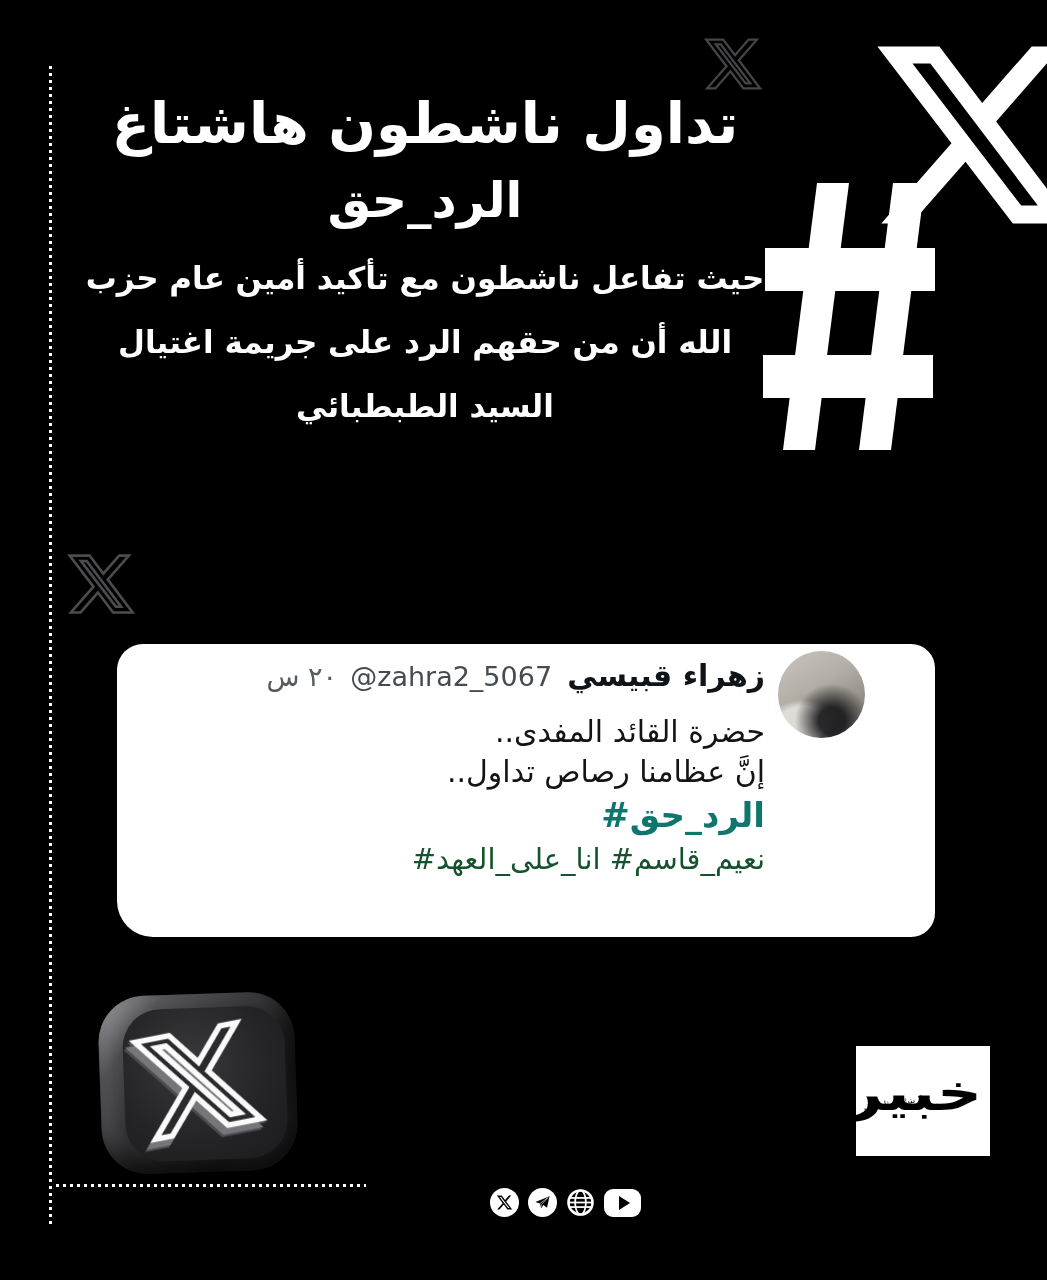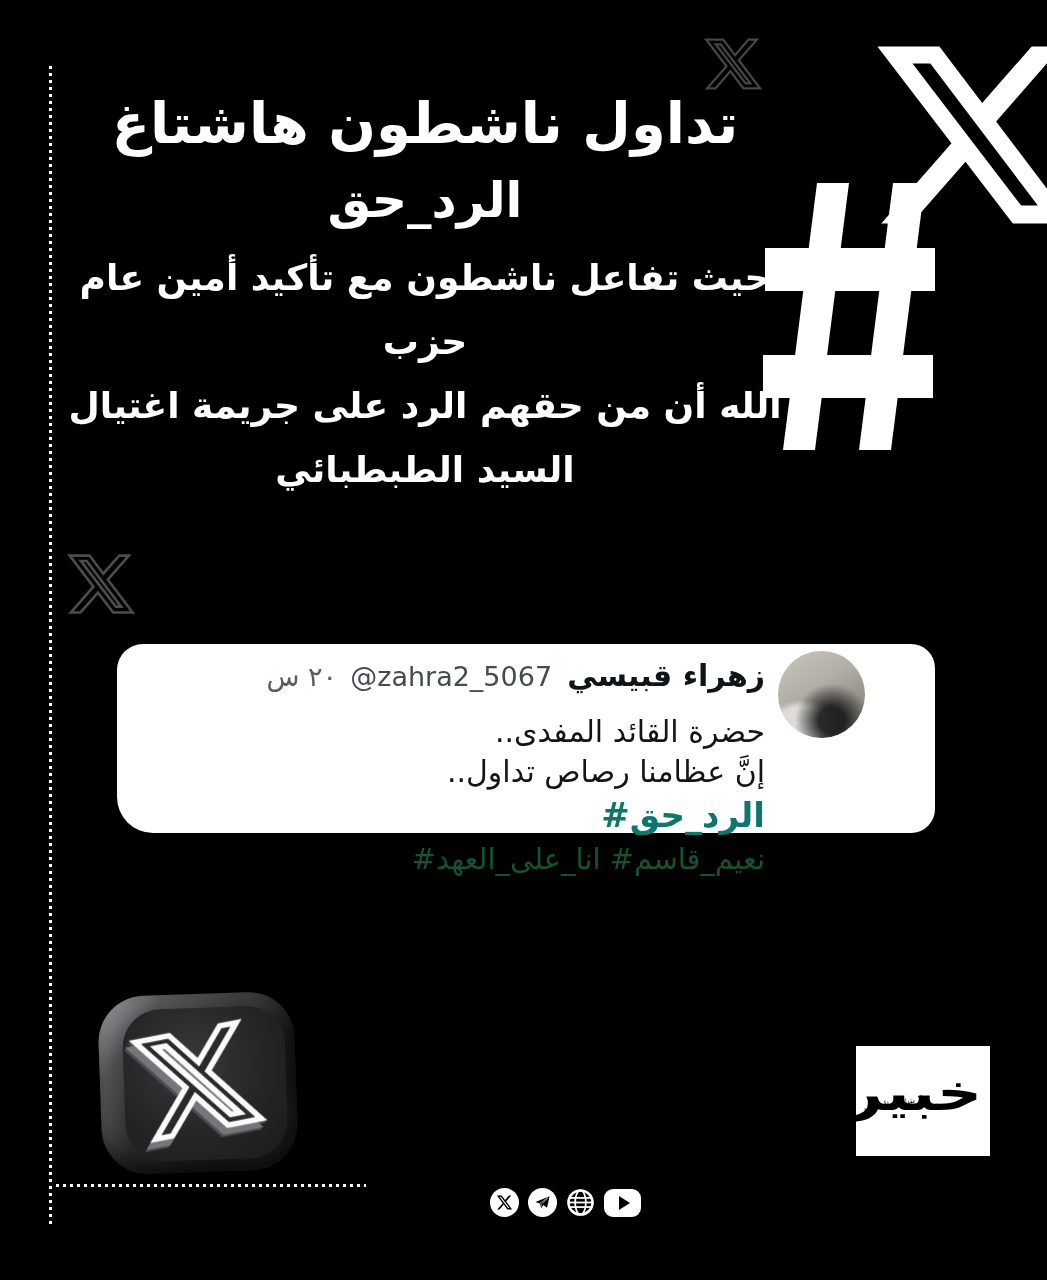--- a/index.html
+++ b/index.html
@@ -11,30 +11,30 @@
   }
   
   .dotted-v{position:absolute;left:49px;top:66px;width:3px;height:1162px;
     background:repeating-linear-gradient(to bottom,#fff 0 3px,transparent 3px 7px);}
   .dotted-h{position:absolute;left:56px;top:1184px;width:310px;height:3px;
     background:repeating-linear-gradient(to right,#fff 0 3px,transparent 3px 7px);}
   
   .headline{position:absolute;left:55px;top:88px;width:740px;direction:rtl;text-align:center;color:#fff;}
   .title-1{font-size:56px;font-weight:bold;line-height:1.3;margin:0;}
   .title-2{font-size:49px;font-weight:bold;line-height:1.3;margin:8px 0 14px;}
-  .subtitle{font-size:36px;font-weight:bold;line-height:64px;margin:0;}
+  .subtitle{font-size:31px;font-weight:bold;line-height:64px;margin:0;}
   
   .x-big{position:absolute;left:866px;top:26px;width:218px;height:218px;}
   
   .x-outline-top{position:absolute;left:701px;top:34px;width:64px;height:60px;}
   .x-outline-mid{position:absolute;left:63px;top:549px;width:76px;height:70px;}
   
   .hash-svg{position:absolute;left:763px;top:183px;width:172px;height:267px;}
   
-  .tweet-card{position:absolute;left:117px;top:644px;width:818px;height:189px;background:#fff;
+  .tweet-card{position:absolute;left:117px;top:644px;width:818px;height:293px;background:#fff;
     border-radius:26px 24px 24px 36px;direction:rtl;}
   .avatar{position:absolute;right:70px;top:7px;width:87px;height:87px;border-radius:50%;
     background:
       radial-gradient(circle at 62% 80%, rgba(25,25,28,.92) 0 15%, transparent 42%),
       radial-gradient(ellipse 60% 40% at 28% 82%, rgba(228,226,221,.9) 0 45%, transparent 65%),
       linear-gradient(150deg,#cac6bf 0%,#b3afa7 40%,#949087 70%,#7c786f 100%);}
   .t-header{position:absolute;right:170px;top:14px;white-space:nowrap;direction:rtl;}
   .t-name{font-size:30px;font-weight:bold;color:#0f1419;}
   .t-handle{font-size:27px;color:#444c52;margin:0 10px 0 0;}
   .t-time{font-size:27px;color:#555d63;margin-right:8px;}

